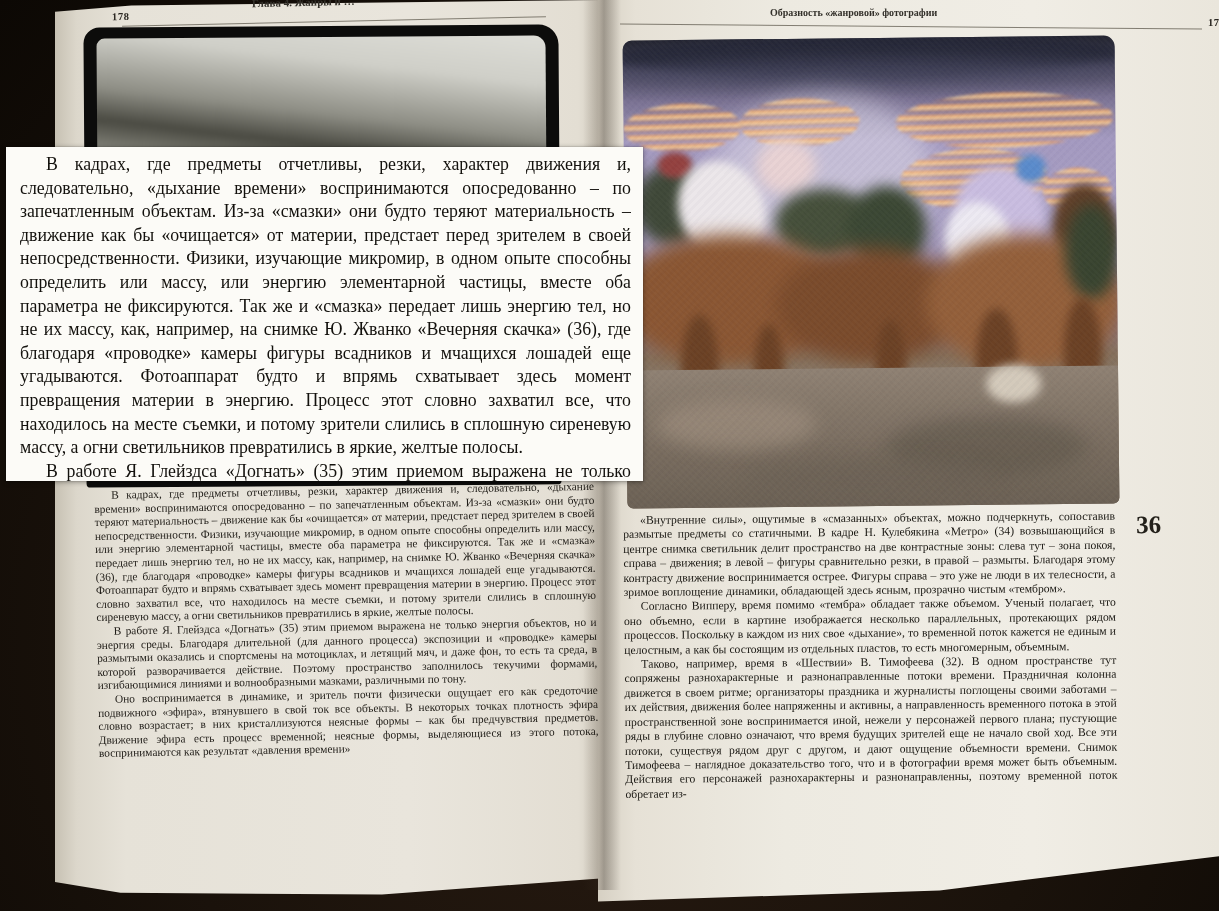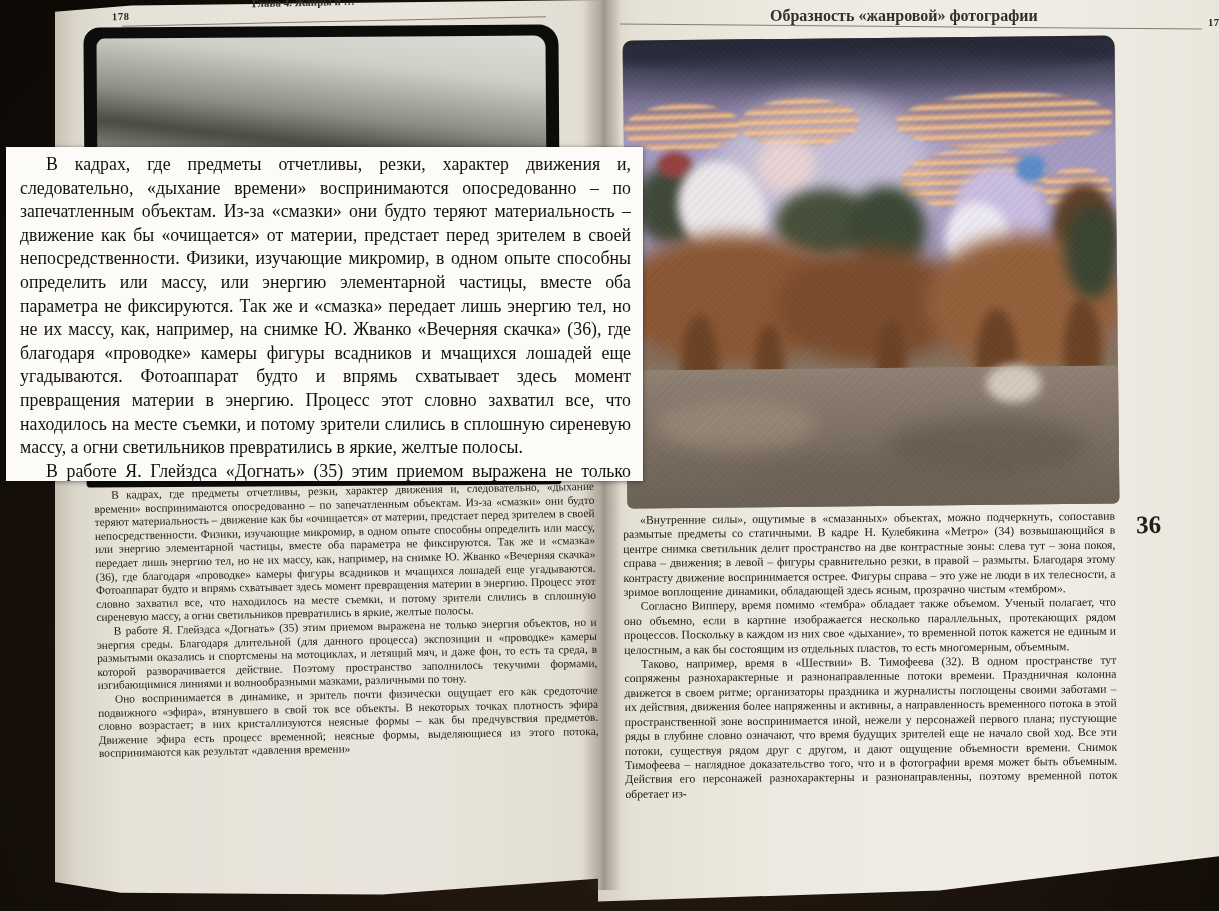--- a/index.html
+++ b/index.html
@@ -68,21 +68,21 @@
     </div>
   </div>
 
   <div class="booktext lp-text">
       <p>В кадрах, где предметы отчетливы, резки, характер движения и, следовательно, «дыхание времени» воспринимаются опосредованно – по запечатленным объектам. Из-за «смазки» они будто теряют материальность – движение как бы «очищается» от материи, предстает перед зрителем в своей непосредственности. Физики, изучающие микромир, в одном опыте способны определить или массу, или энергию элементарной частицы, вместе оба параметра не фиксируются. Так же и «смазка» передает лишь энергию тел, но не их массу, как, например, на снимке Ю. Жванко «Вечерняя скачка» (36), где благодаря «проводке» камеры фигуры всадников и мчащихся лошадей еще угадываются. Фотоаппарат будто и впрямь схватывает здесь момент превращения материи в энергию. Процесс этот словно захватил все, что находилось на месте съемки, и потому зрители слились в сплошную сиреневую массу, а огни светильников превратились в яркие, желтые полосы.</p>
       <p>В работе Я. Глейздса «Догнать» (35) этим приемом выражена не только энергия объектов, но и энергия среды. Благодаря длительной (для данного процесса) экспозиции и «проводке» камеры размытыми оказались и спортсмены на мотоциклах, и летящий мяч, и даже фон, то есть та среда, в которой разворачивается действие. Поэтому пространство заполнилось текучими формами, изгибающимися линиями и волнообразными мазками, различными по тону.</p>
       <p>Оно воспринимается в динамике, и зритель почти физически ощущает его как средоточие подвижного «эфира», втянувшего в свой ток все объекты. В некоторых точках плотность эфира словно возрастает; в них кристаллизуются неясные формы – как бы предчувствия предметов. Движение эфира есть процесс временной; неясные формы, выделяющиеся из этого потока, воспринимаются как результат «давления времени»</p>
     </div>
 
   <div class="page page-right"></div>
-  <span class="hdr-title" style="left:770px;top:7px;font-size:16px;">Образность «жанровой» фотографии</span>
+  <span class="hdr-title" style="left:770px;top:7px;font-size:10px;">Образность «жанровой» фотографии</span>
   <span class="hdr-num" style="left:1208px;top:17px;">179</span>
   <div class="rule" style="left:620px;top:26px;width:582px;transform:rotate(.5deg);"></div>
 
   <div class="photo36">
     <div class="b blur5" style="left:-5px;top:-4px;width:502px;height:42px;background:#262838;"></div>
     <div class="b blur9" style="left:-5px;top:22px;width:502px;height:26px;background:#4a4a62;opacity:.8;"></div>
     <div class="b blur12" style="left:90px;top:55px;width:220px;height:165px;background:rgba(230,225,238,.5);"></div>
     <div class="streak b" style="left:0px;top:64px;width:118px;height:48px;"></div>
     <div class="streak b" style="left:116px;top:60px;width:120px;height:48px;"></div>
     <div class="streak b" style="left:272px;top:56px;width:218px;height:55px;"></div>

